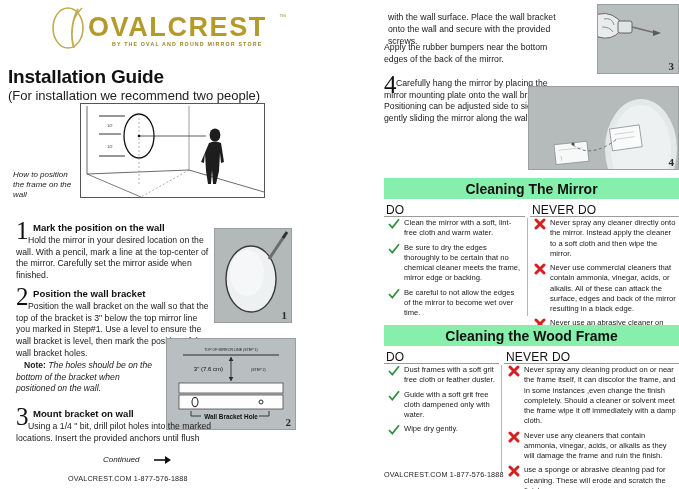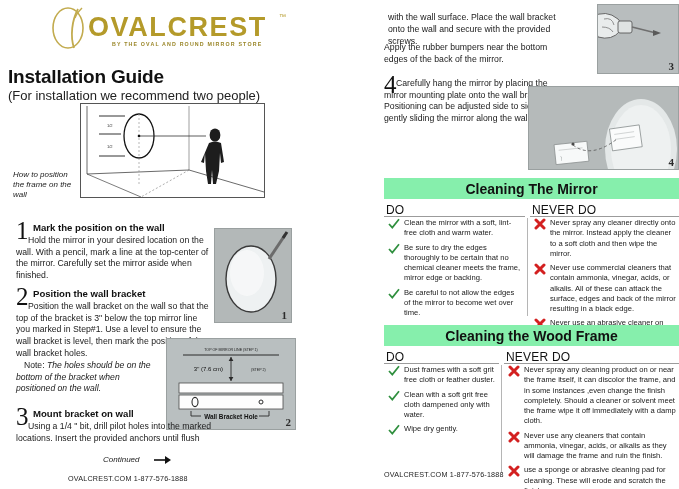--- a/index.html
+++ b/index.html
@@ -59,21 +59,21 @@
   }
   .step-head {
     margin-left: 17px; font-size: 9.6px; font-weight: bold; color: #111;
     line-height: 1.15;
   }
   .step-body {
     margin-top: 2px; font-size: 8.7px; color: #1a1a1a; line-height: 1.34;
     text-indent: 12px;
   }
   .note { font-size: 8.6px; line-height: 1.34; margin-top: 1px; }
-  .note b { font-weight: normal; font-style: normal; padding-left: 8px; }
+  .note b { font-weight: bold; font-style: normal; padding-left: 8px; }
   .note i { font-style: italic; }
 
   .photo {
     position: absolute; background: #b3b8b8;
     border: 1px solid #9aa0a0;
   }
   .photo .pnum {
     position: absolute; right: 4px; bottom: 1px;
     font-size: 11px; font-weight: bold; color: #2b2b2b;
     font-family: "Liberation Serif", serif;
@@ -347,21 +347,21 @@
           <div class="care-item">
             <svg class="mk" viewBox="0 0 12 12">
                 <path d="M1 6 L4.3 9.6 L11 1.2" fill="none" stroke="#2f8f3e" stroke-width="1.7"></path>
               </svg>
             <span>Dust frames with a soft grit free cloth or feather duster.</span>
           </div>
           <div class="care-item">
             <svg class="mk" viewBox="0 0 12 12">
                 <path d="M1 6 L4.3 9.6 L11 1.2" fill="none" stroke="#2f8f3e" stroke-width="1.7"></path>
               </svg>
-            <span>Clean with a soft grit free cloth dampened only with water.</span>
+            <span>Guide with a soft grit free cloth dampened only with water.</span>
           </div>
           <div class="care-item">
             <svg class="mk" viewBox="0 0 12 12">
                 <path d="M1 6 L4.3 9.6 L11 1.2" fill="none" stroke="#2f8f3e" stroke-width="1.7"></path>
               </svg>
             <span>Wipe dry gently.</span>
           </div>
         </div>
 
         <div class="care-list" style="left:124px; width:168px;">

